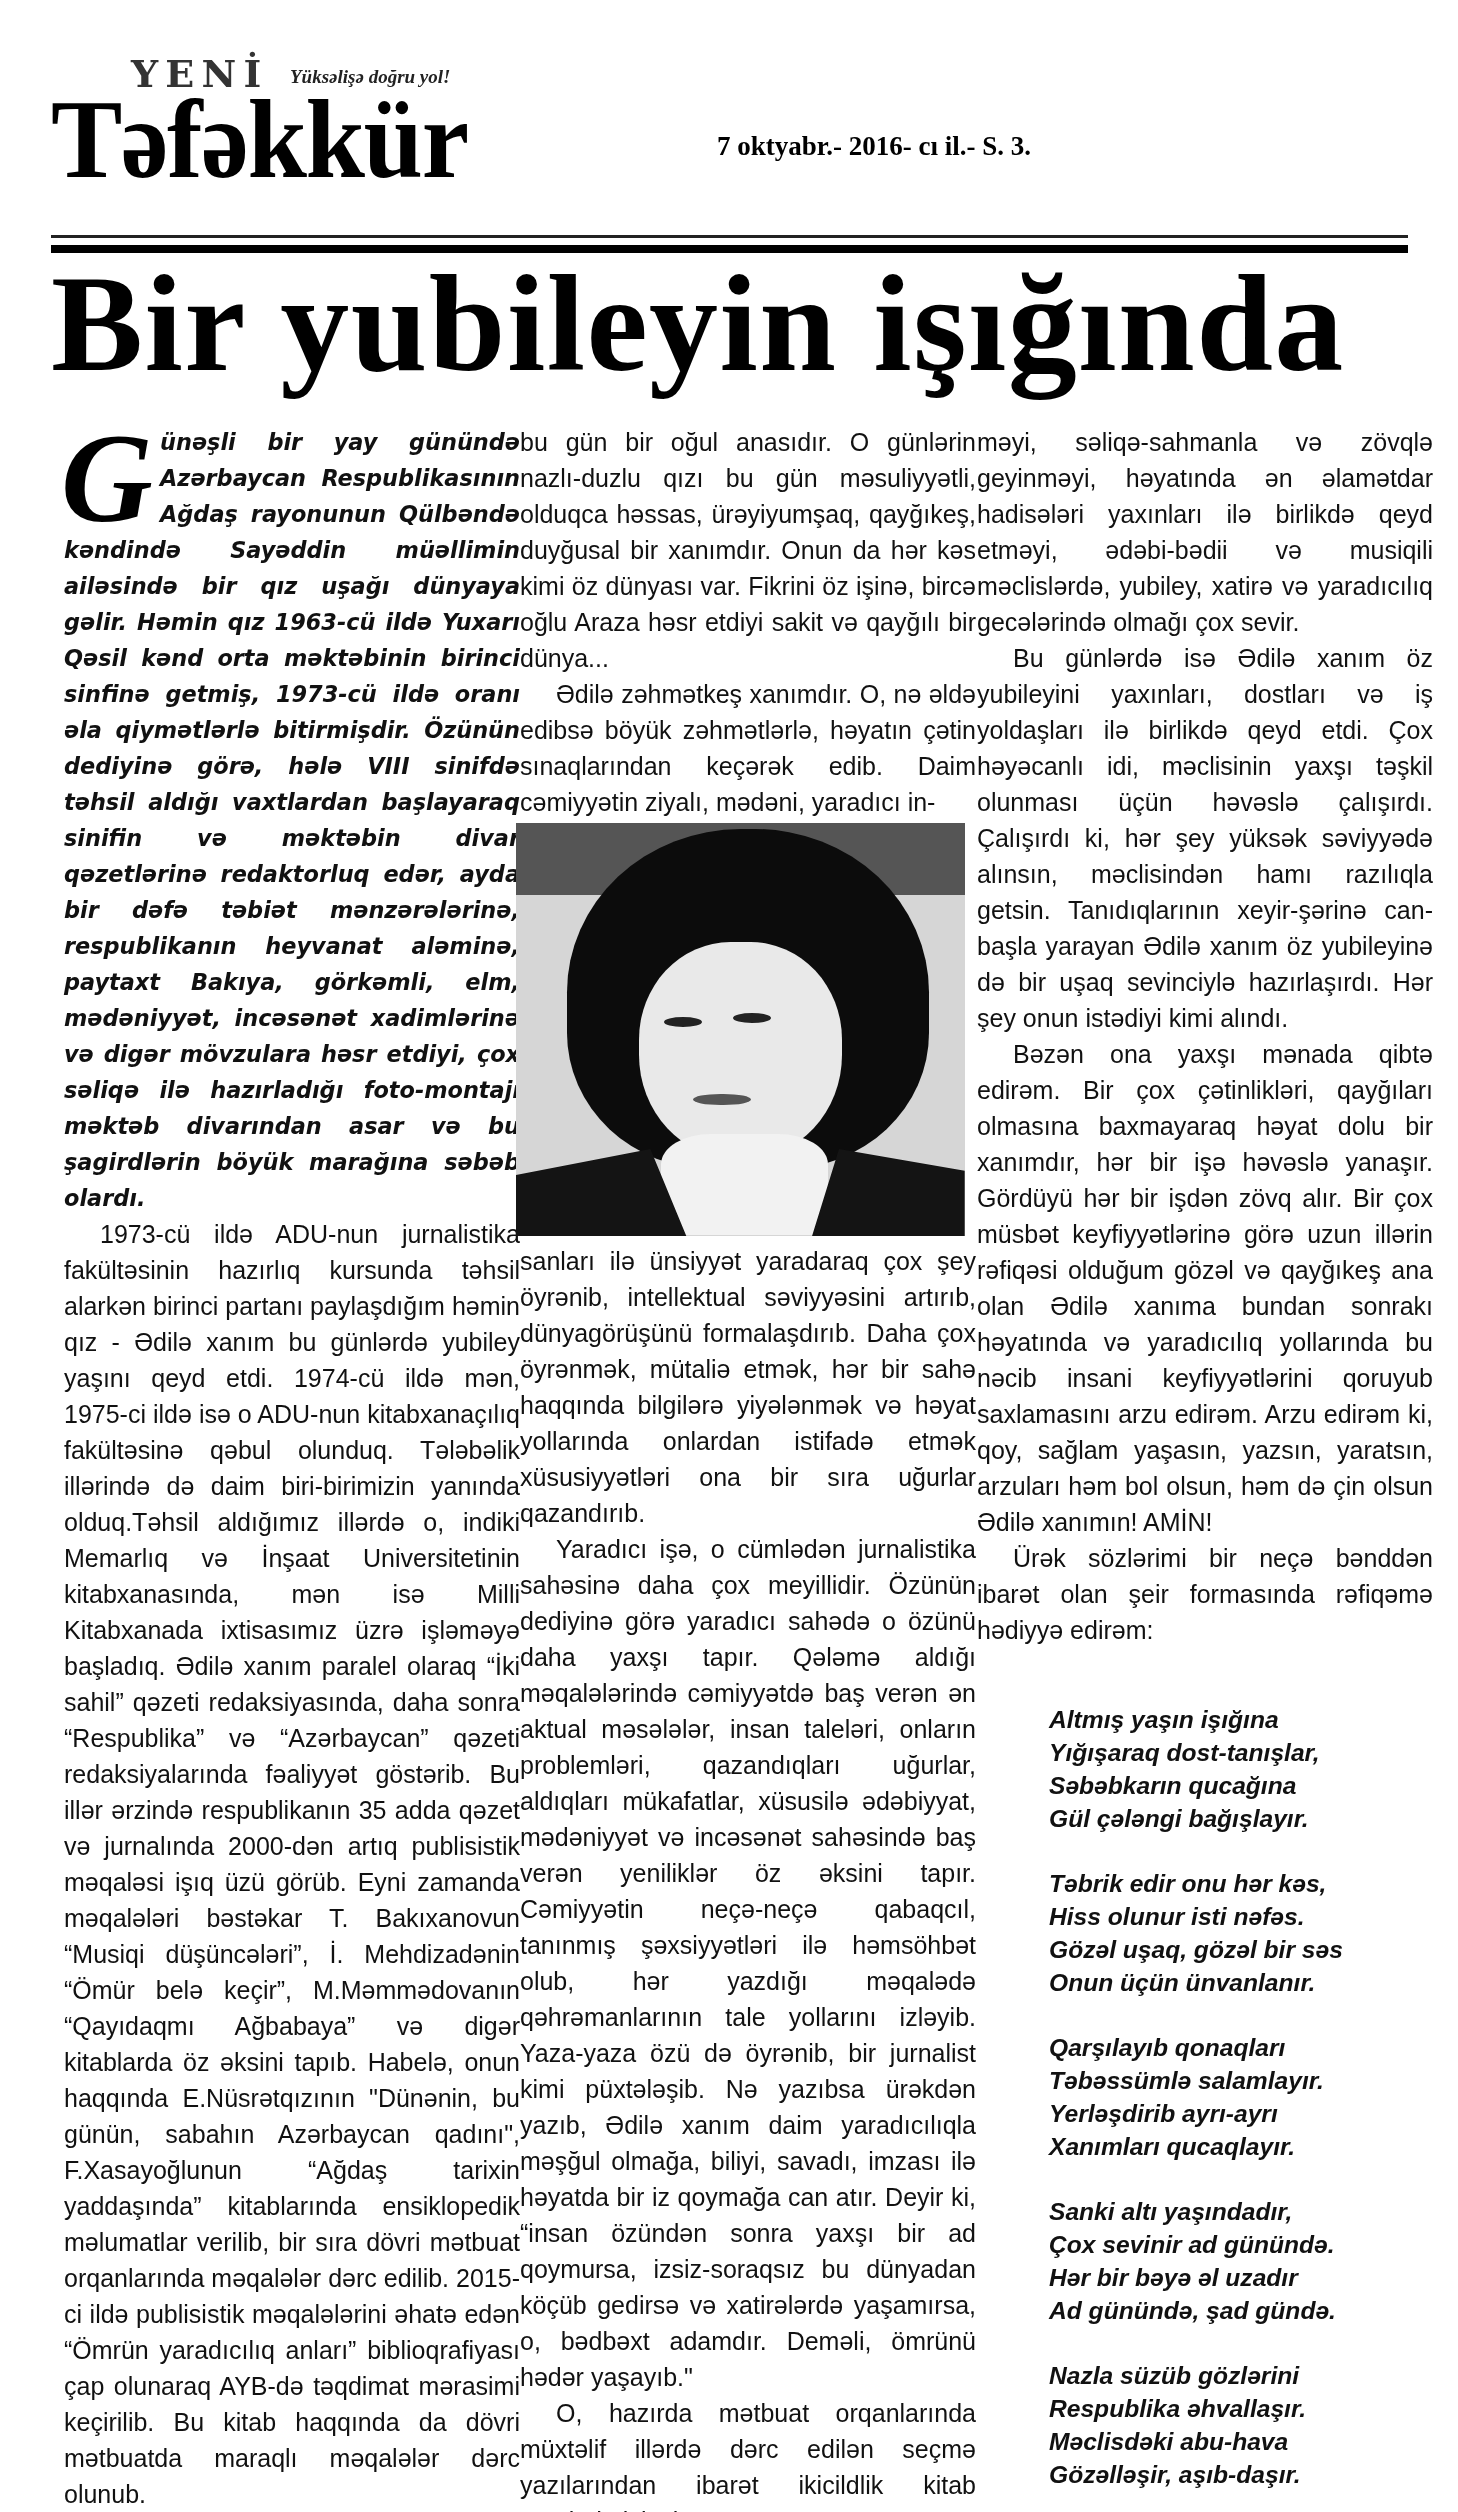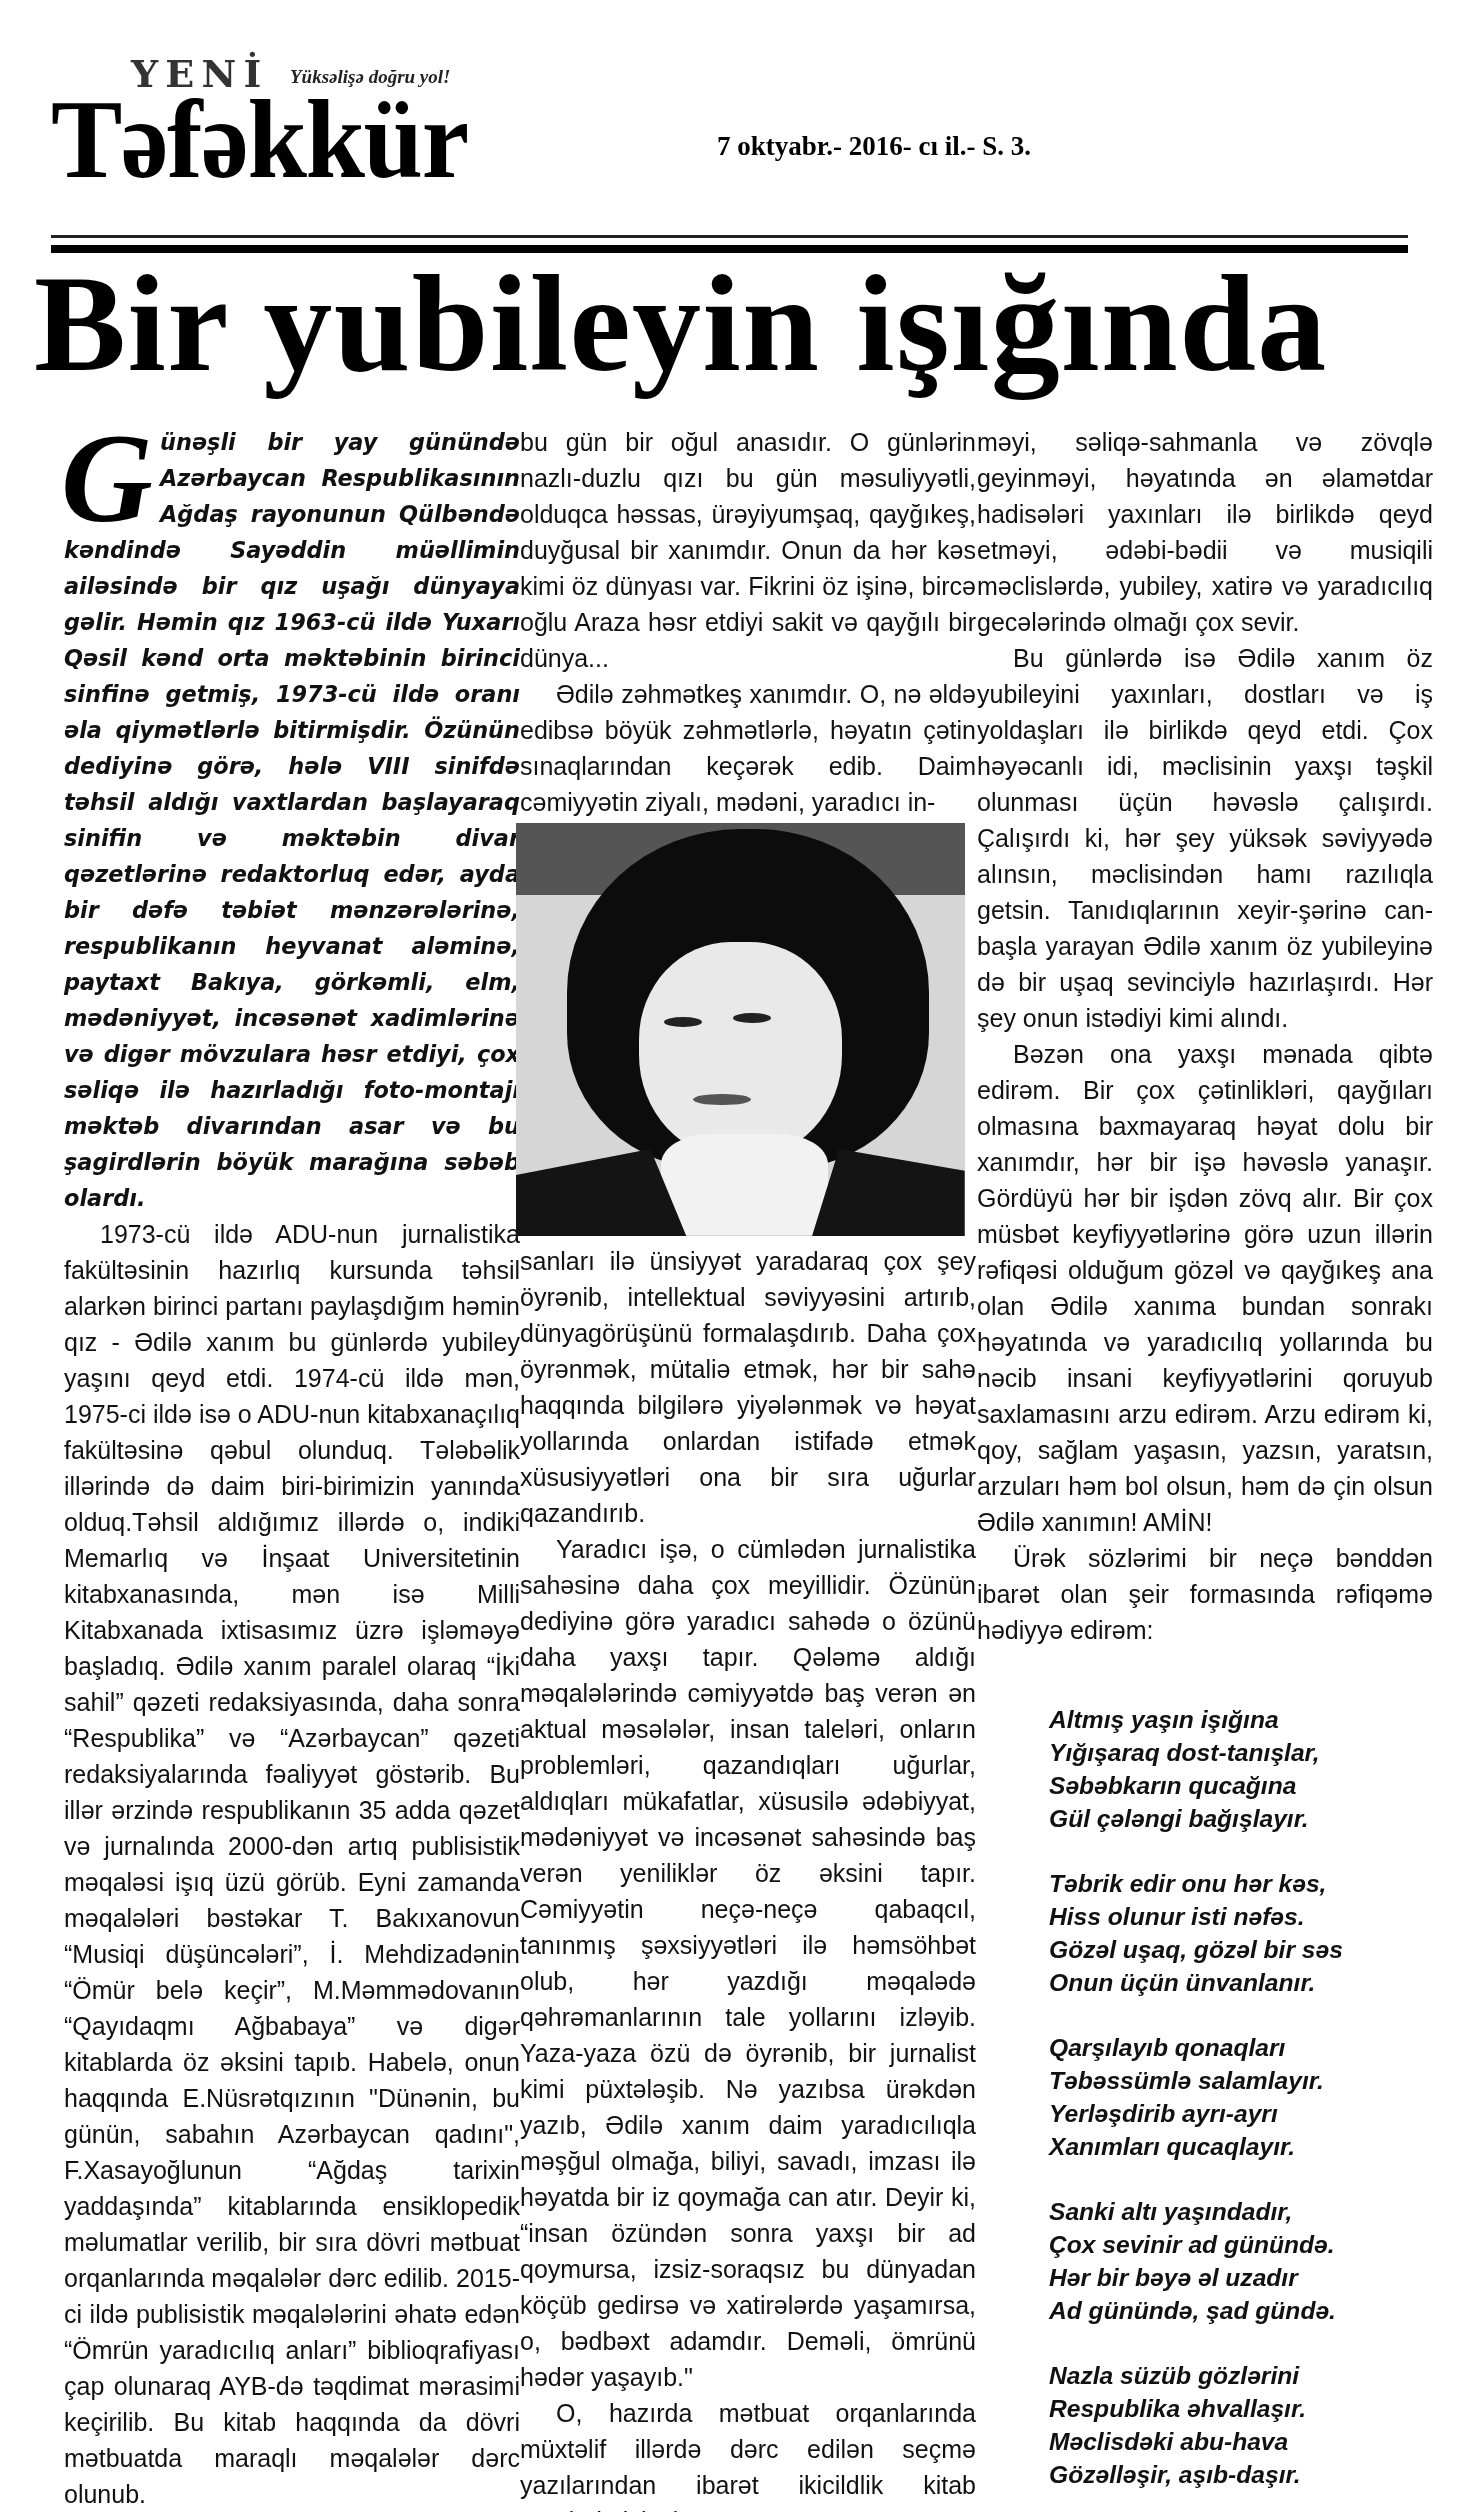--- a/index.html
+++ b/index.html
@@ -4,21 +4,21 @@
 <style>
   html, body { margin: 0; padding: 0; background: #ffffff; }
   body { width: 1459px; height: 2512px; position: relative; overflow: hidden; color: #111; }
   .masthead { position: absolute; left: 51px; top: 51px; width: 1376px; height: 138px; }
   .mh-yeni { position: absolute; left: 80px; top: 0; font-family: "DejaVu Serif", serif; font-size: 38px; letter-spacing: 7.2px; color: #333; font-weight: bold; }
   .mh-slogan { position: absolute; left: 239px; top: 14.5px; font-family: "Liberation Serif", serif; font-style: italic; font-weight: bold; font-size: 19px; color: #222; }
   .mh-title { position: absolute; left: 0; top: 33px; font-family: "Liberation Serif", serif; font-weight: bold; font-size: 107px; line-height: 107px; letter-spacing: -1.4px; color: #000; transform: scaleY(1.05); transform-origin: top left; }
   .mh-date { position: absolute; left: 666px; top: 80px; font-family: "Liberation Serif", serif; font-weight: bold; font-size: 27px; color: #000; }
   .rule1 { position: absolute; left: 51px; top: 235px; width: 1357px; height: 2.9px; background: #222; }
   .rule2 { position: absolute; left: 51px; top: 245px; width: 1357px; height: 8px; background: #000; }
-  .headline { position: absolute; left: 34px; top: 246px; font-family: "Liberation Serif", serif; font-weight: bold; font-size: 138px; line-height: 156px; letter-spacing: 1.4px; color: #000; white-space: nowrap; }
+  .headline { position: absolute; left: 51px; top: 246px; font-family: "Liberation Serif", serif; font-weight: bold; font-size: 138px; line-height: 156px; letter-spacing: 1.4px; color: #000; white-space: nowrap; }
   .col { position: absolute; top: 424px; width: 456px; font-family: "Liberation Sans", sans-serif; font-size: 25px; line-height: 36px; text-align: justify; hyphens: manual; }
   .col p { margin: 0; text-indent: 36px; }
   .col p.noind { text-indent: 0; }
   .col1 { left: 64px; }
   .col2 { left: 520px; }
   .col3 { left: 977px; }
   .lead { font-family: "DejaVu Sans", sans-serif; font-style: italic; font-weight: bold; font-size: 22.4px; line-height: 36px; text-align: justify; }
   .dropcap { float: left; font-family: "Liberation Serif", serif; font-size: 127px; line-height: 101px; margin: 4.3px 7.2px 0 -2.9px; font-weight: bold; color: #000; }
   .photo { position: relative; width: 449px; height: 413px; margin: 2.9px 0 7.2px -4.3px; background: #d6d6d6; overflow: hidden; }
   .photo .bg-top { position: absolute; left: 0; top: 0; width: 100%; height: 72px; background: #555; }

